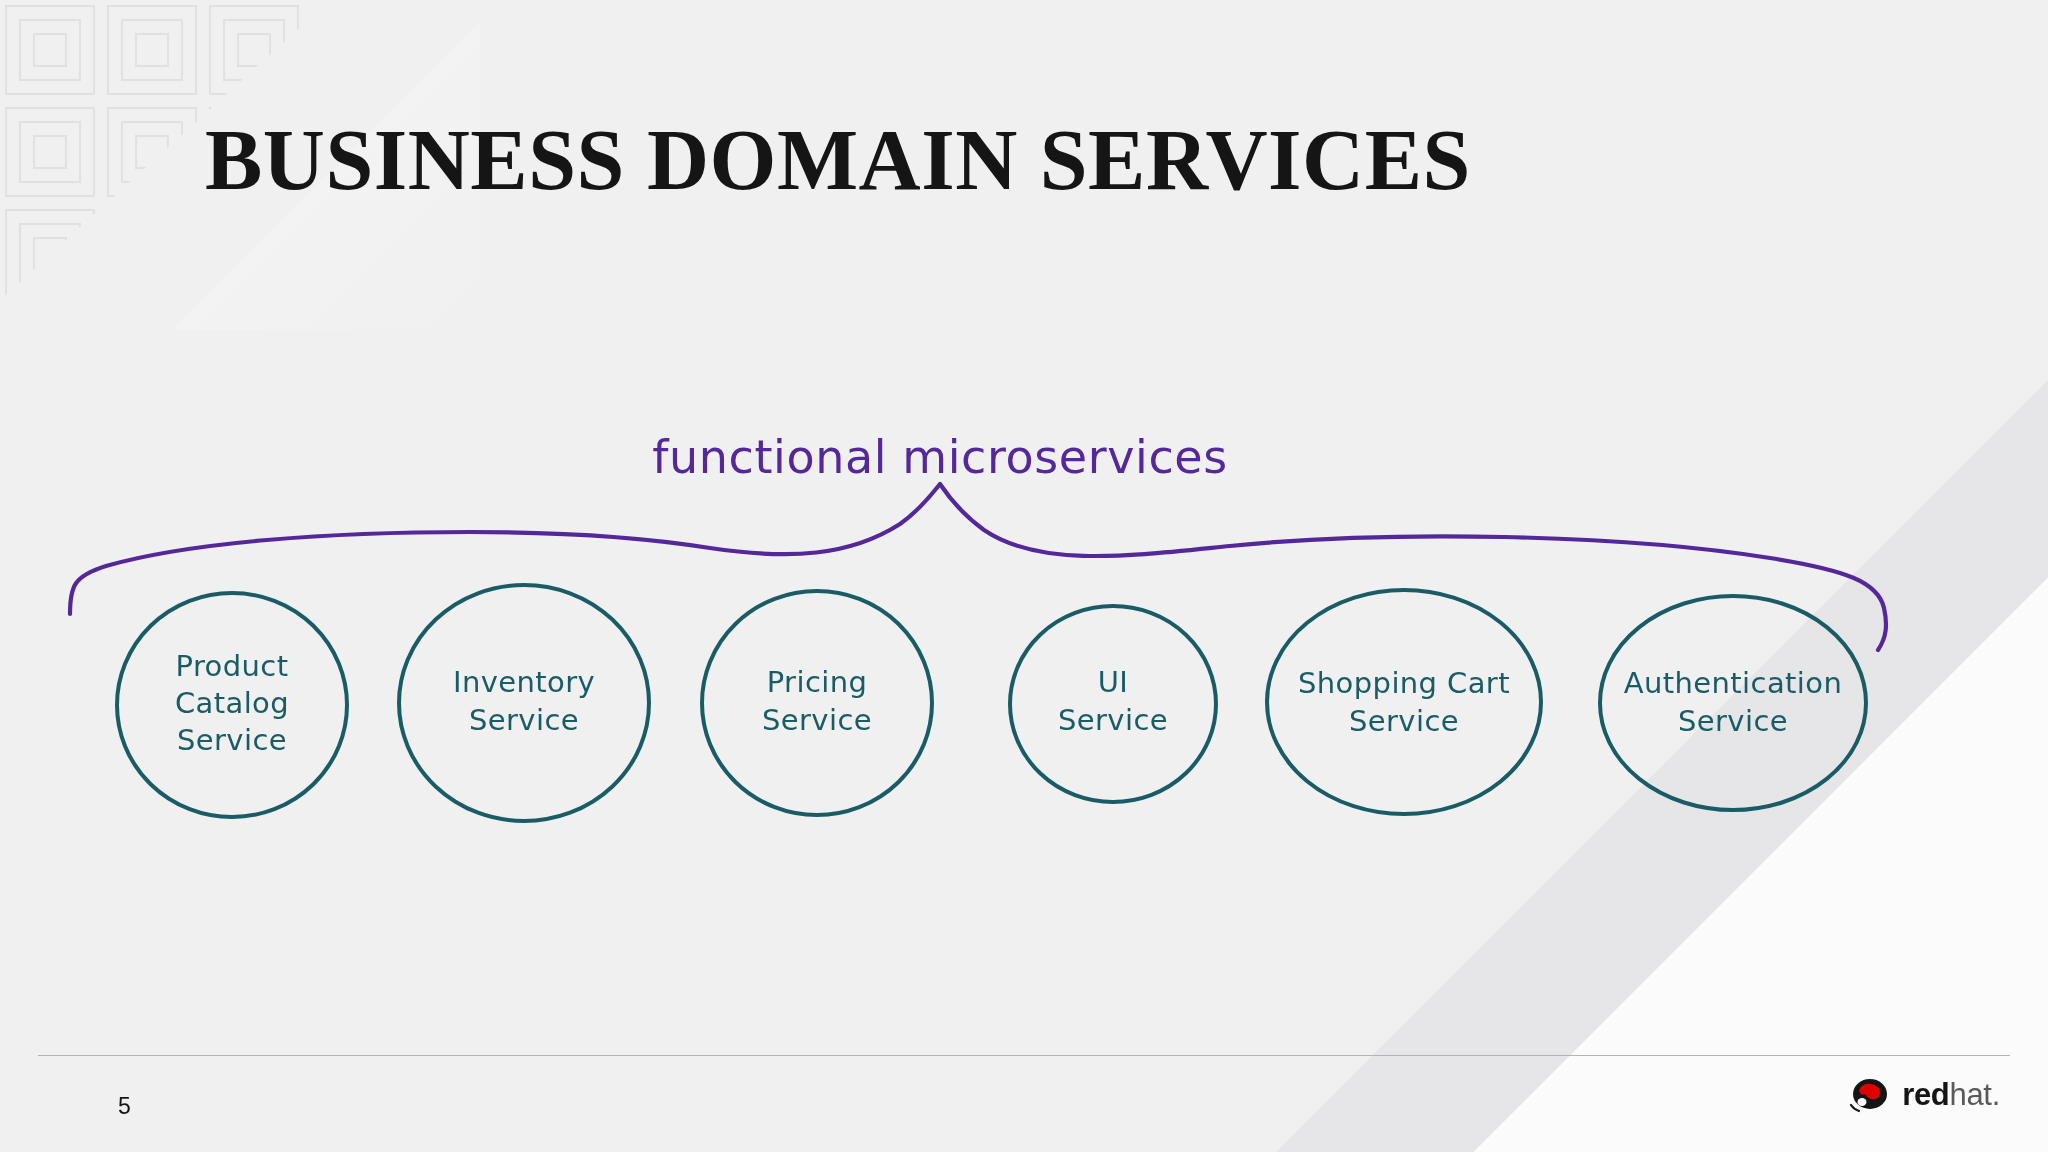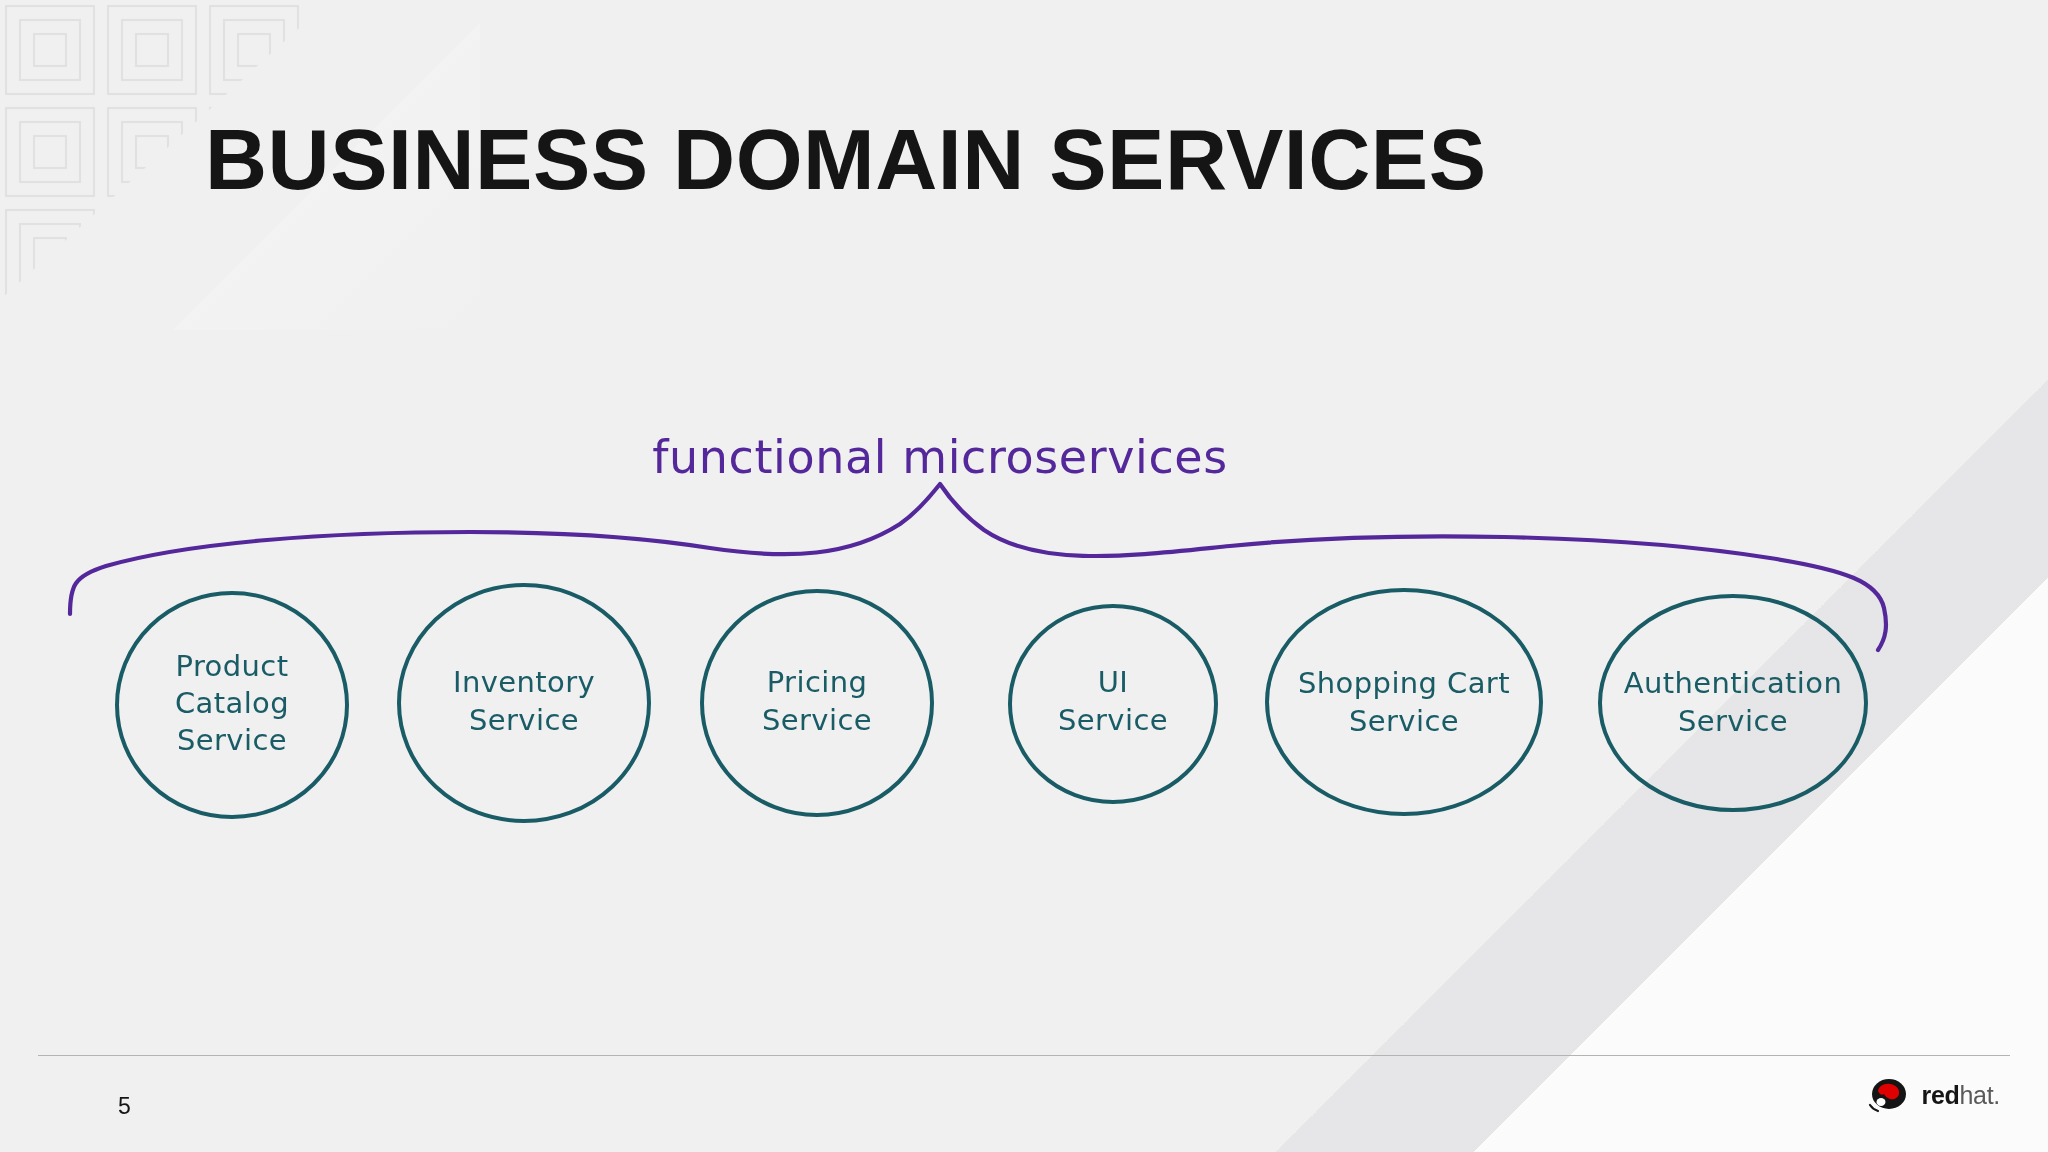--- a/index.html
+++ b/index.html
@@ -66,21 +66,21 @@
   
   .title {
     position: absolute;
     left: 205px;
     top: 110px;
     font-size: 86px;
     font-weight: 700;
     letter-spacing: 0.5px;
     color: #151515;
     white-space: nowrap;
-    font-family: Liberation Sans, sans-serif;
+    font-family: Liberation Serif, serif;
   }
 
   
   .diagram {
     position: absolute;
     left: 0;
     top: 0;
     width: 1910px;
     height: 1152px;
     pointer-events: none;
@@ -123,21 +123,21 @@
     position: absolute;
     right: 48px;
     top: 1077px;
     display: flex;
     align-items: center;
     gap: 9px;
   }
   .logo-mark { display: block; }
   .logo-text {
     font-family: "Liberation Sans", sans-serif;
-    font-size: 25px;
+    font-size: 31px;
     font-weight: 700;
     letter-spacing: -0.3px;
     white-space: nowrap;
   }
   .logo-text .red { color: #151515; }
   .logo-text .hat { color: #5a5a5a; font-weight: 400; }
 </style>
 </head>
 <body>
 

